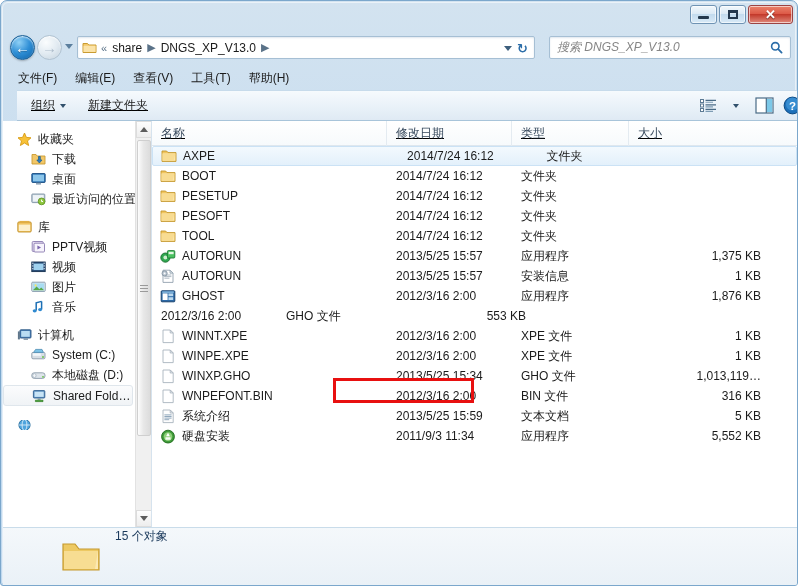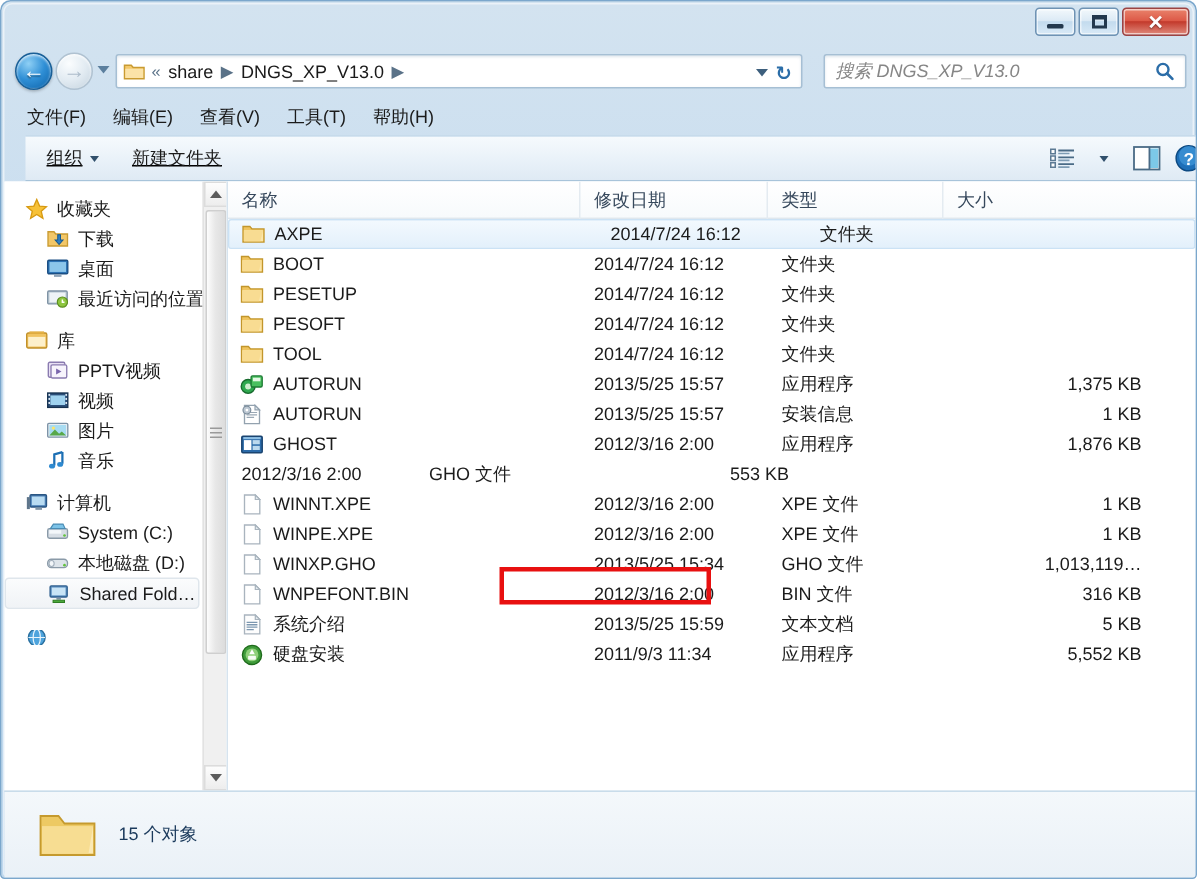--- a/index.html
+++ b/index.html
@@ -238,21 +238,21 @@
     position: relative; flex: 1; height: 100%;
     background: #ffffff;
     border-left: 1px solid #d6e3ee;
     overflow: hidden;
   }
   #col-header {
     position: relative;
     height: 25px;
     background: linear-gradient(to bottom, #ffffff 0%, #f7fafc 100%);
     border-bottom: 1px solid #dfe7ee;
-    display: flex; align-items: center;
+    display: flex; align-items: center; text-decoration: underline;
   }
   .col-h {
     font-size: 12px; color: #36485c;
     height: 25px; display: flex; align-items: center;
     padding-left: 9px;
     border-right: 1px solid #e4ebf1;
     white-space: nowrap;
   }
   .col-name { width: 235px; }
   .col-date { width: 125px; }
@@ -291,21 +291,21 @@
     pointer-events: none;
     z-index: 40;
   }
 
   
   #statusbar {
     position: absolute; left: 2px; top: 526px;
     width: 794px; height: 58px;
     background: linear-gradient(to bottom, #f4f8fb 0%, #eaf1f7 100%);
     border-top: 1px solid #c9dcea;
-    display: flex; align-items: center;
+    display: flex;  padding-left: 36px;
   }
   #status-folder { margin-left: 22px; display: flex; }
   #status-text {
     margin-left: 14px;
     font-size: 12px; color: #1b3a5c;
     white-space: nowrap;
   }
 </style>
 </head>
 <body>

